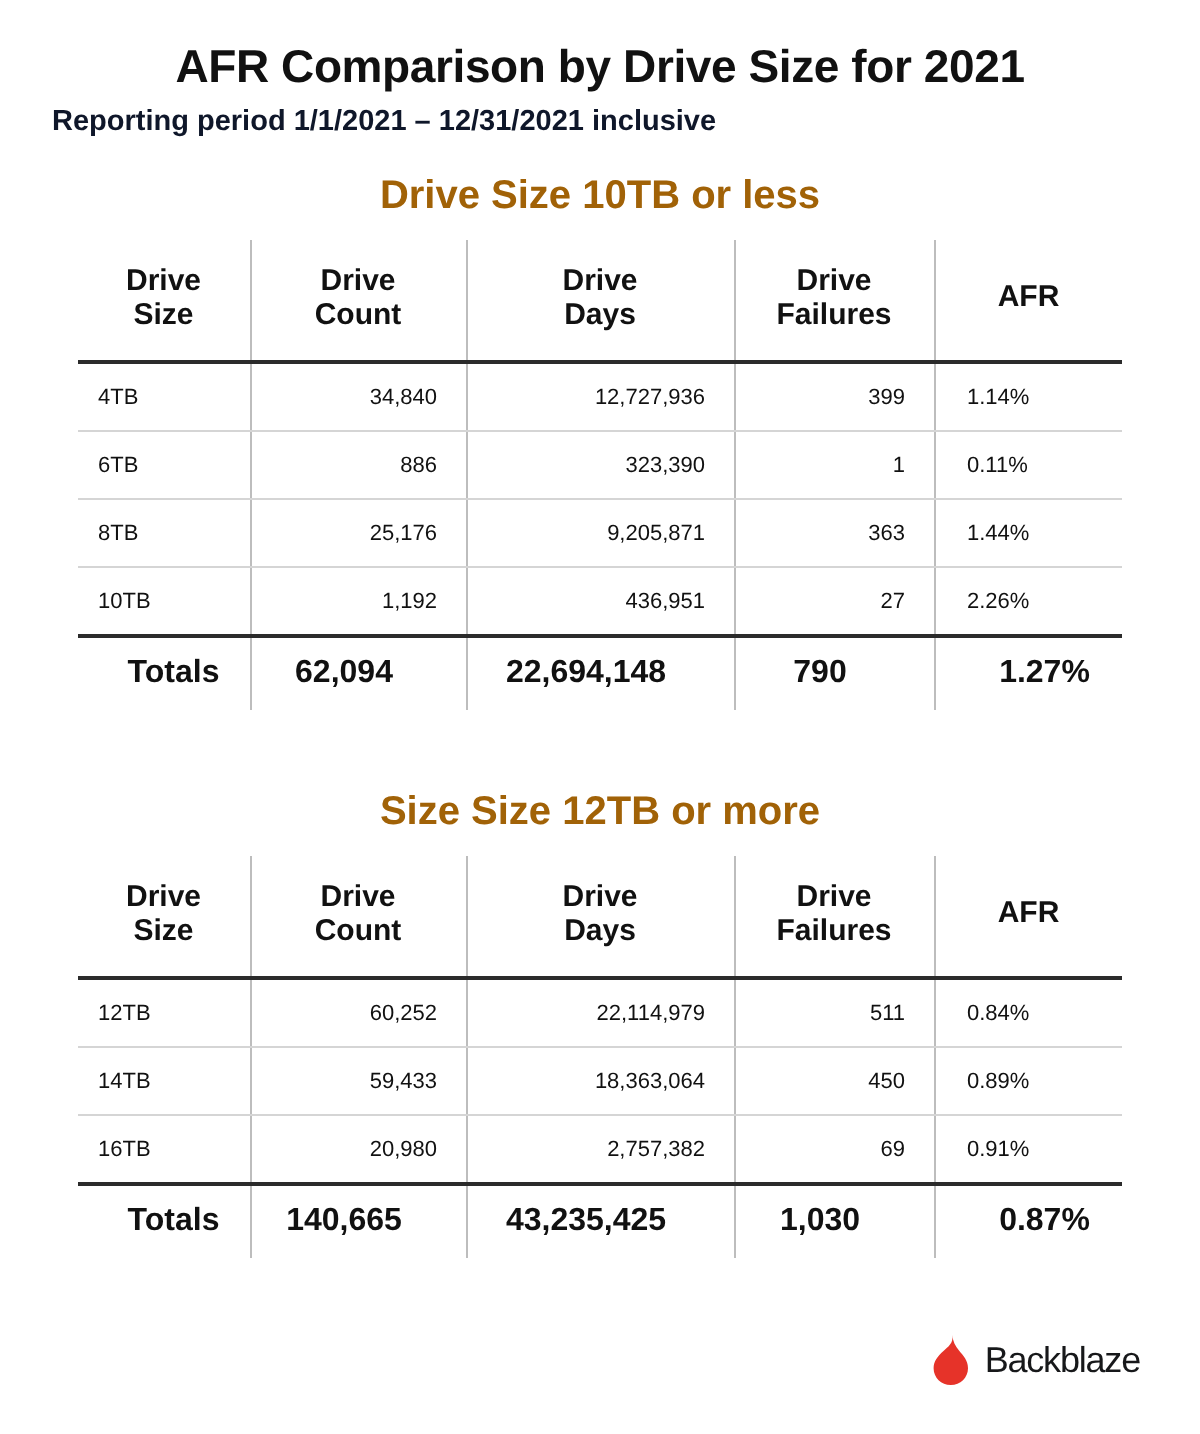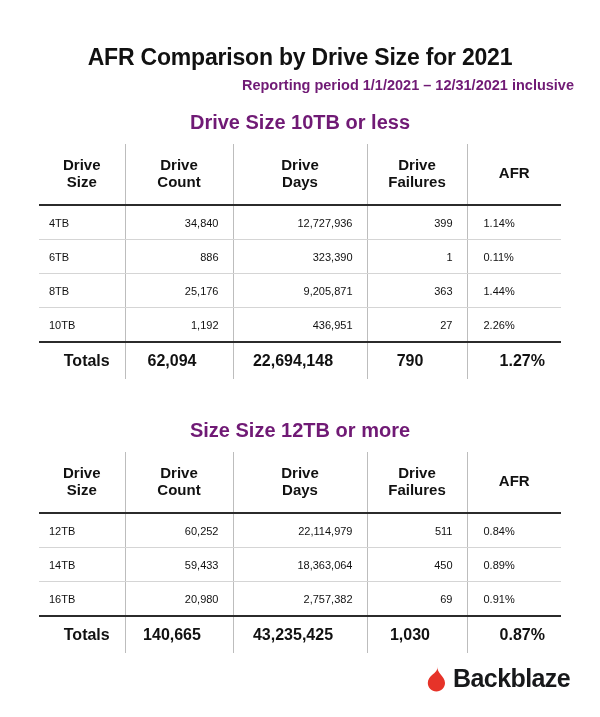--- a/index.html
+++ b/index.html
@@ -12,42 +12,42 @@
     background: #ffffff;
     font-family: "Liberation Sans", sans-serif;
     color: #111111;
     overflow: hidden;
   }
   .page {
     position: relative;
     width: 600px;
     height: 717px;
     box-sizing: border-box;
-    padding: 40px 26px 0 26px;
+    padding: 16px 26px 0 26px;
   }
   .main-title {
     text-align: center;
     font-size: 23px;
     font-weight: bold;
     letter-spacing: -0.2px;
     color: #111111;
     margin: 4px 0 6px 0;
   }
   .subtitle {
-    text-align: right;
+    text-align: left;
     font-size: 14.5px;
     font-weight: bold;
-    color: #701a75;
+    color: #0f172a;
     margin-bottom: 18px;
   }
   .section-title {
     text-align: center;
     font-size: 20px;
     font-weight: bold;
-    color: #701a75;
+    color: #a16207;
     margin: 14px 0 10px 0;
   }
   table.afr {
     border-collapse: collapse;
     width: 522px;
     margin: 0 auto;
     table-layout: fixed;
   }
   table.afr th, table.afr td {
     border-left: 1px solid #bdbdbd;
@@ -104,22 +104,22 @@
     display: flex;
     align-items: center;
     gap: 7px;
   }
   .flame {
     width: 19px;
     height: 26px;
     position: relative;
   }
   .brand {
-    font-size: 25px;
-    font-weight: bold;
+    font-size: 18px;
+    font-weight: normal;
     letter-spacing: -0.6px;
     color: #17181a;
   }
 </style>
 </head>
 <body>
 
 <div class="page">
 
   <div class="main-title">AFR Comparison by Drive Size for 2021</div>

